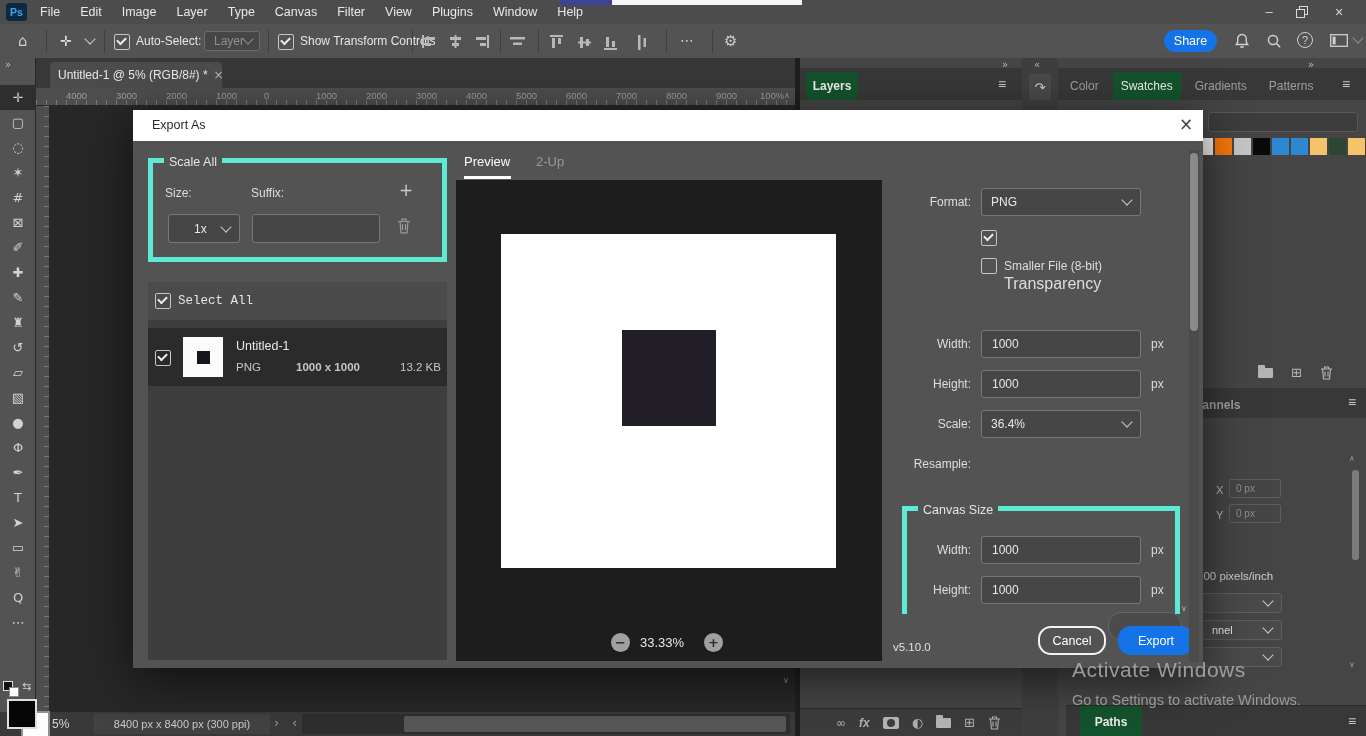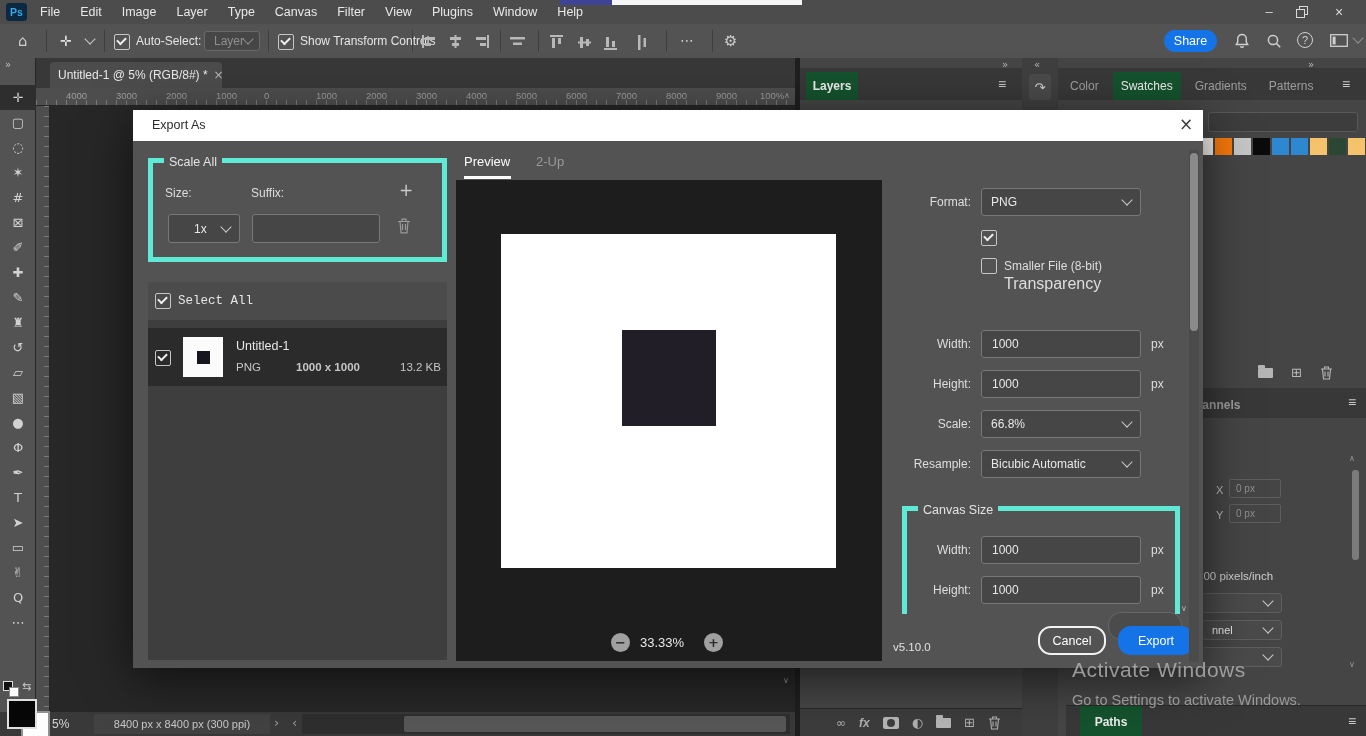--- a/index.html
+++ b/index.html
@@ -525,28 +525,24 @@
     <span style="position:absolute;left:871px;top:149px;font-size:12px;color:#dedede;">Smaller File (8-bit)</span>
 
     <span class="rlabel" style="left:758px;top:227px;width:80px;">Width:</span>
     <input class="inputbox" style="left: 848px; top: 220px; width: 160px; height: 28px;" value="1000">
     <span style="position:absolute;left:1018px;top:227px;font-size:12px;color:#dedede;">px</span>
     <span class="rlabel" style="left:758px;top:267px;width:80px;">Height:</span>
     <input class="inputbox" style="left: 848px; top: 260px; width: 160px; height: 28px;" value="1000">
     <span style="position:absolute;left:1018px;top:267px;font-size:12px;color:#dedede;">px</span>
     <span class="rlabel" style="left:758px;top:307px;width:80px;">Scale:</span>
     <div class="dd" style="left:848px;top:300px;width:160px;height:28px;">
-      <span>66.8%</span>
+      <span>36.4%</span>
         <span class="chev"></span>
     </div>
     <span class="rlabel" style="left:758px;top:347px;width:80px;">Resample:</span>
-    <div class="dd" style="left:848px;top:340px;width:160px;height:28px;">
-      <span>Bicubic Automatic</span>
-        <span class="chev"></span>
-    </div>
 
     <div class="group" style="left:769px;top:396px;width:278px;height:108px;border-bottom:none;">
       <span class="legend">Canvas Size</span>
     </div>
     <span class="rlabel" style="left:758px;top:433px;width:80px;">Width:</span>
     <input class="inputbox" style="left: 848px; top: 426px; width: 160px; height: 28px;" value="1000">
     <span style="position:absolute;left:1018px;top:433px;font-size:12px;color:#dedede;">px</span>
     <span class="rlabel" style="left:758px;top:473px;width:80px;">Height:</span>
     <input class="inputbox" style="left: 848px; top: 466px; width: 160px; height: 28px;" value="1000">
     <span style="position:absolute;left:1018px;top:473px;font-size:12px;color:#dedede;">px</span>

